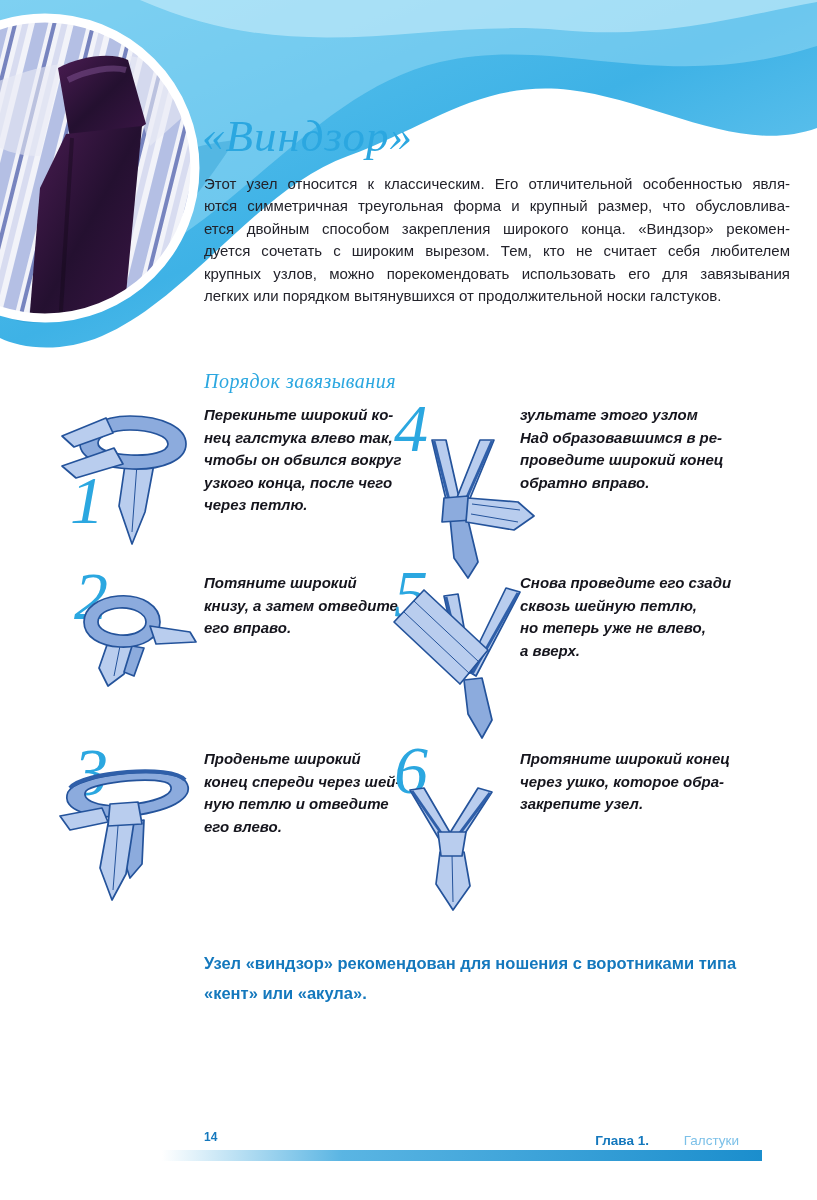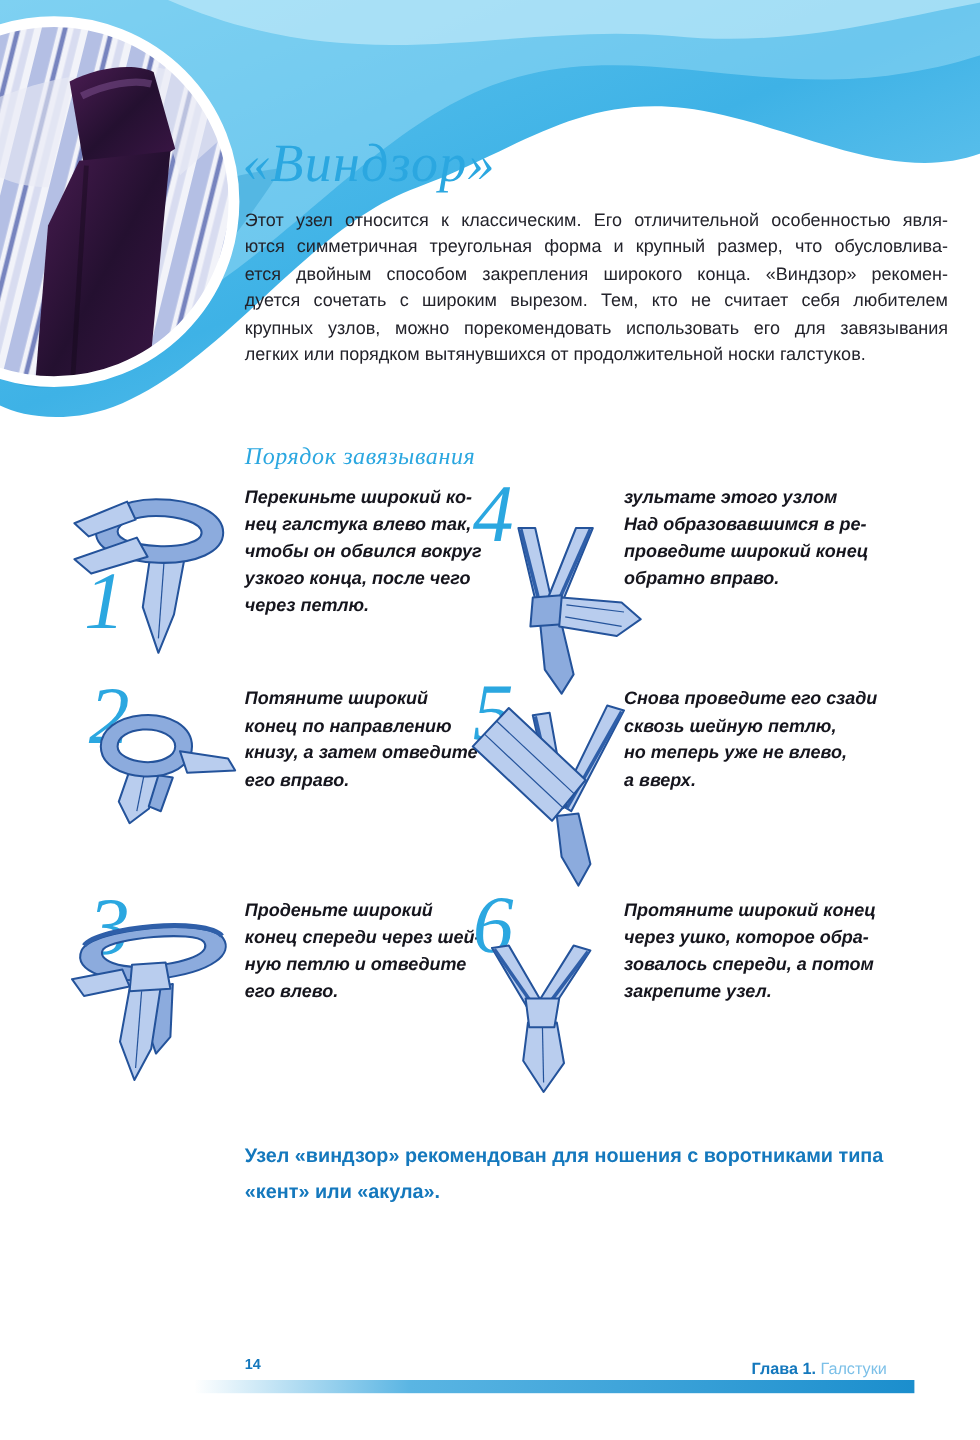--- a/index.html
+++ b/index.html
@@ -32,21 +32,21 @@
     font-size:15px; color:var(--step-text,#15151d); }
   .step-text .tline { line-height:22.5px; white-space:nowrap; }
   .illus { position:absolute; }
   .note { position:absolute; left:204px; top:948px;
     font-weight:bold; font-size:16.5px; color:var(--note-text,#1478bd); }
   .note .tline { line-height:30px; white-space:nowrap; }
   .footer-page-number { position:absolute; left:204px; top:1130px;
     font-weight:bold; font-size:12px; color:var(--note-text,#1478bd); }
   .footer-chapter { position:absolute; right:78px; top:1133px; font-size:13.5px; }
   .footer-chapter .b { font-weight:bold; color:var(--note-text,#1478bd); }
-  .footer-chapter .l { color:#7cc0e8; }
+  .footer-chapter .l { color:#7cc0e8;margin-left:31px; }
   .footer-bar { position:absolute; left:162px; top:1150px; width:600px; height:11px;
     background:linear-gradient(90deg, rgba(123,199,236,0) 0%, #5ab5e3 30%, var(--footer-bar,#1b8ecd) 100%); }
 </style>
 </head>
 <body>
 
 <div class="page">
 
   <div class="abs" style="left:0;top:0">
     <svg width="817" height="360" viewBox="0 0 817 360">
@@ -135,21 +135,20 @@
         <polygon points="36,54 62,58 52,86 36,98 27,80" fill="#b9cdee"></polygon>
         <line x1="48" y1="58" x2="42" y2="88" stroke-width="1"></line>
         <polygon points="60,58 72,60 62,88 52,84" fill="#8cabdd"></polygon>
         <path d="M46,8 C70,6 88,18 88,34 C88,50 70,60 48,59 C28,58 12,49 12,34 C12,20 26,10 46,8 Z M47,20 C62,19 74,26 74,34 C74,42 62,48 48,47 C36,46 26,41 26,34 C26,26 35,21 47,20 Z" fill="#8cabdd" fill-rule="evenodd"></path>
         <polygon points="78,38 118,44 124,54 84,56" fill="#b9cdee"></polygon>
       </g>
     </svg>
   </div>
   <div class="step-text" style="left:204px;top:572px">
       <div class="tline">Потяните широкий</div>
-      <div class="tline">конец по направлению</div>
       <div class="tline">книзу, а затем отведите</div>
       <div class="tline">его вправо.</div>
     </div>
 
   <div class="step-number" style="left:74px;top:742px">3</div>
   <div class="illus" style="left:58px;top:760px">
     <svg width="140" height="150" viewBox="0 0 140 150">
       <g stroke="#24539b" stroke-width="1.7" stroke-linejoin="round">
         <polygon points="72,62 86,60 84,104 72,118 66,100" fill="#8cabdd"></polygon>
         <polygon points="50,64 76,62 68,114 54,140 42,108" fill="#b9cdee"></polygon>
@@ -223,21 +222,20 @@
         <path d="M92,7 L56,55" stroke="#2f5fa9" stroke-width="3" fill="none"></path>
         <polygon points="42,66 66,66 72,100 55,124 38,98" fill="#b9cdee"></polygon>
         <line x1="54" y1="68" x2="55" y2="116" stroke-width="1"></line>
         <path d="M40,46 L68,46 L64,70 L43,70 Z" fill="#b9cdee"></path>
       </g>
     </svg>
   </div>
   <div class="step-text" style="left:520px;top:748px">
       <div class="tline">Протяните широкий конец</div>
       <div class="tline">через ушко, которое обра-</div>
-      <div class="tline">зовалось спереди, а потом</div>
       <div class="tline">закрепите узел.</div>
     </div>
 
   <div class="note">
       <div class="tline">Узел «виндзор» рекомендован для ношения с воротниками типа</div>
       <div class="tline">«кент» или «акула».</div>
     </div>
 
   <div class="footer-page-number">14</div>
   <div class="footer-chapter">

